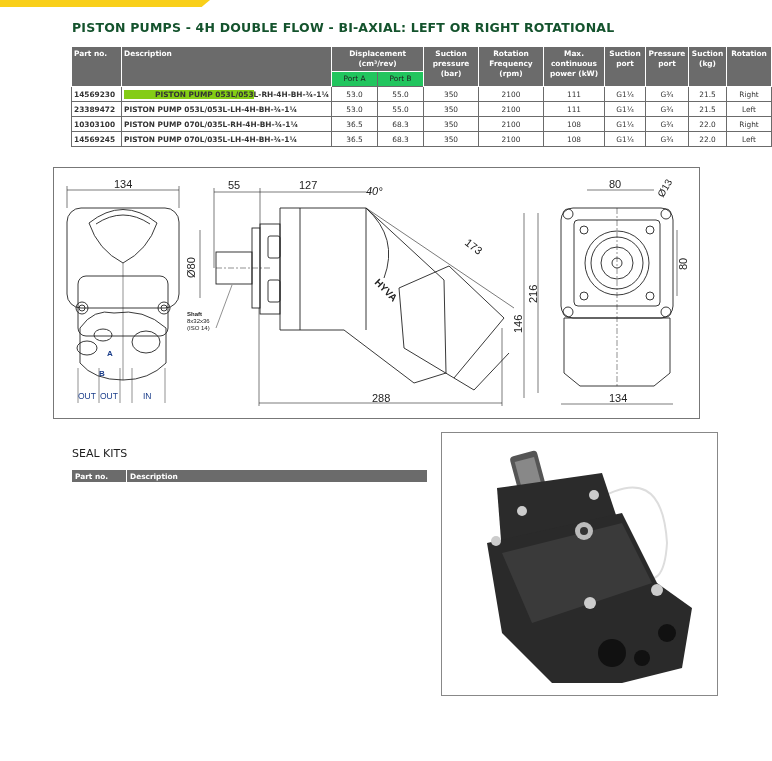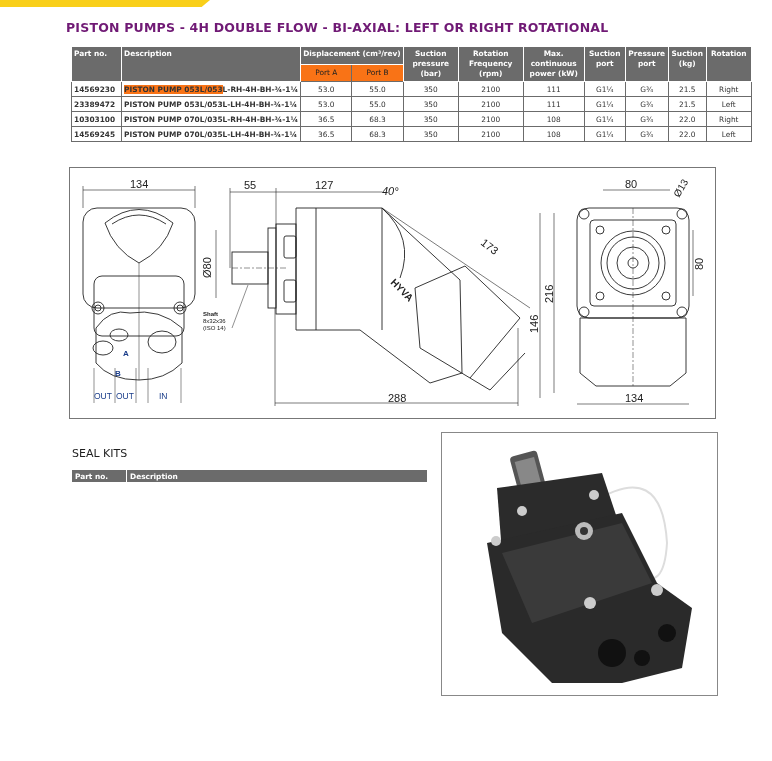--- a/index.html
+++ b/index.html
@@ -1,26 +1,26 @@
 <!DOCTYPE html>
 <html><head>
 <meta charset="utf-8">
 <style>
   html, body { margin:0; padding:0; background:#ffffff; }
   body { width:772px; height:761px; position:relative; overflow:hidden; font-family:"DejaVu Sans", sans-serif; color:#222; }
   .banner { position:absolute; left:0; top:0; width:210px; height:7px; background:#f9cf1a; clip-path:polygon(0 0,100% 0,96% 100%,0 100%); }
-  .title { position:absolute; left:66px; top:20px; font-size:12.5px; font-weight:bold; letter-spacing:0.2px; color:#701a75; }
+  .title { position:absolute; left:72px; top:20px; font-size:12.5px; font-weight:bold; letter-spacing:0.2px; color:#14532d; }
   table.spec { position:absolute; left:71px; top:46px; border-collapse:collapse; font-size:7.4px; }
   table.spec th { background:#6b6b6b; color:#fff; font-weight:bold; border:1px solid #fff; padding:2px 2px; vertical-align:top; line-height:10px; }
   table.spec th.l { text-align:left; }
-  table.spec th.sub { background:#f97316; color:#222; font-weight:normal; border:1px solid #6b6b6b; padding:2px 3px; vertical-align:middle;}
+  table.spec th.sub { background:#22c55e; color:#222; font-weight:normal; border:1px solid #6b6b6b; padding:2px 3px; vertical-align:middle;}
   table.spec td { border:1px solid #6b6b6b; padding:1px 2px; height:12px; text-align:center; color:#333; white-space:nowrap; }
   table.spec td.l { text-align:left;font-weight:bold; }
-  .hl { background:#f97316; }
-  .drawing { position:absolute; left:69px; top:167px; width:645px; height:250px; border:1.2px solid #777; background:#fff; }
+  .hl { background:#84cc16;padding-left:31px; }
+  .drawing { position:absolute; left:53px; top:167px; width:645px; height:250px; border:1.2px solid #777; background:#fff; }
   .seal-title { position:absolute; left:72px; top:447px; font-size:11px; font-weight:normal; color:#1e1e1e; }
   table.seal { position:absolute; left:71px; top:469px; border-collapse:collapse; font-size:7.4px; width:357px; }
   table.seal th { background:#6b6b6b; color:#fff; text-align:left; padding:1px 3px; border:1px solid #fff; font-weight:bold; height:10px;}
   table.seal td { border:1px solid #6b6b6b; padding:1px 3px; color:#333; height:11px; }
   .photo { position:absolute; left:441px; top:432px; width:275px; height:262px; border:1px solid #888; background:#fff; overflow:hidden; }
   svg text { font-family:"Liberation Sans", sans-serif; }
 </style>
 </head>
 <body>
 

